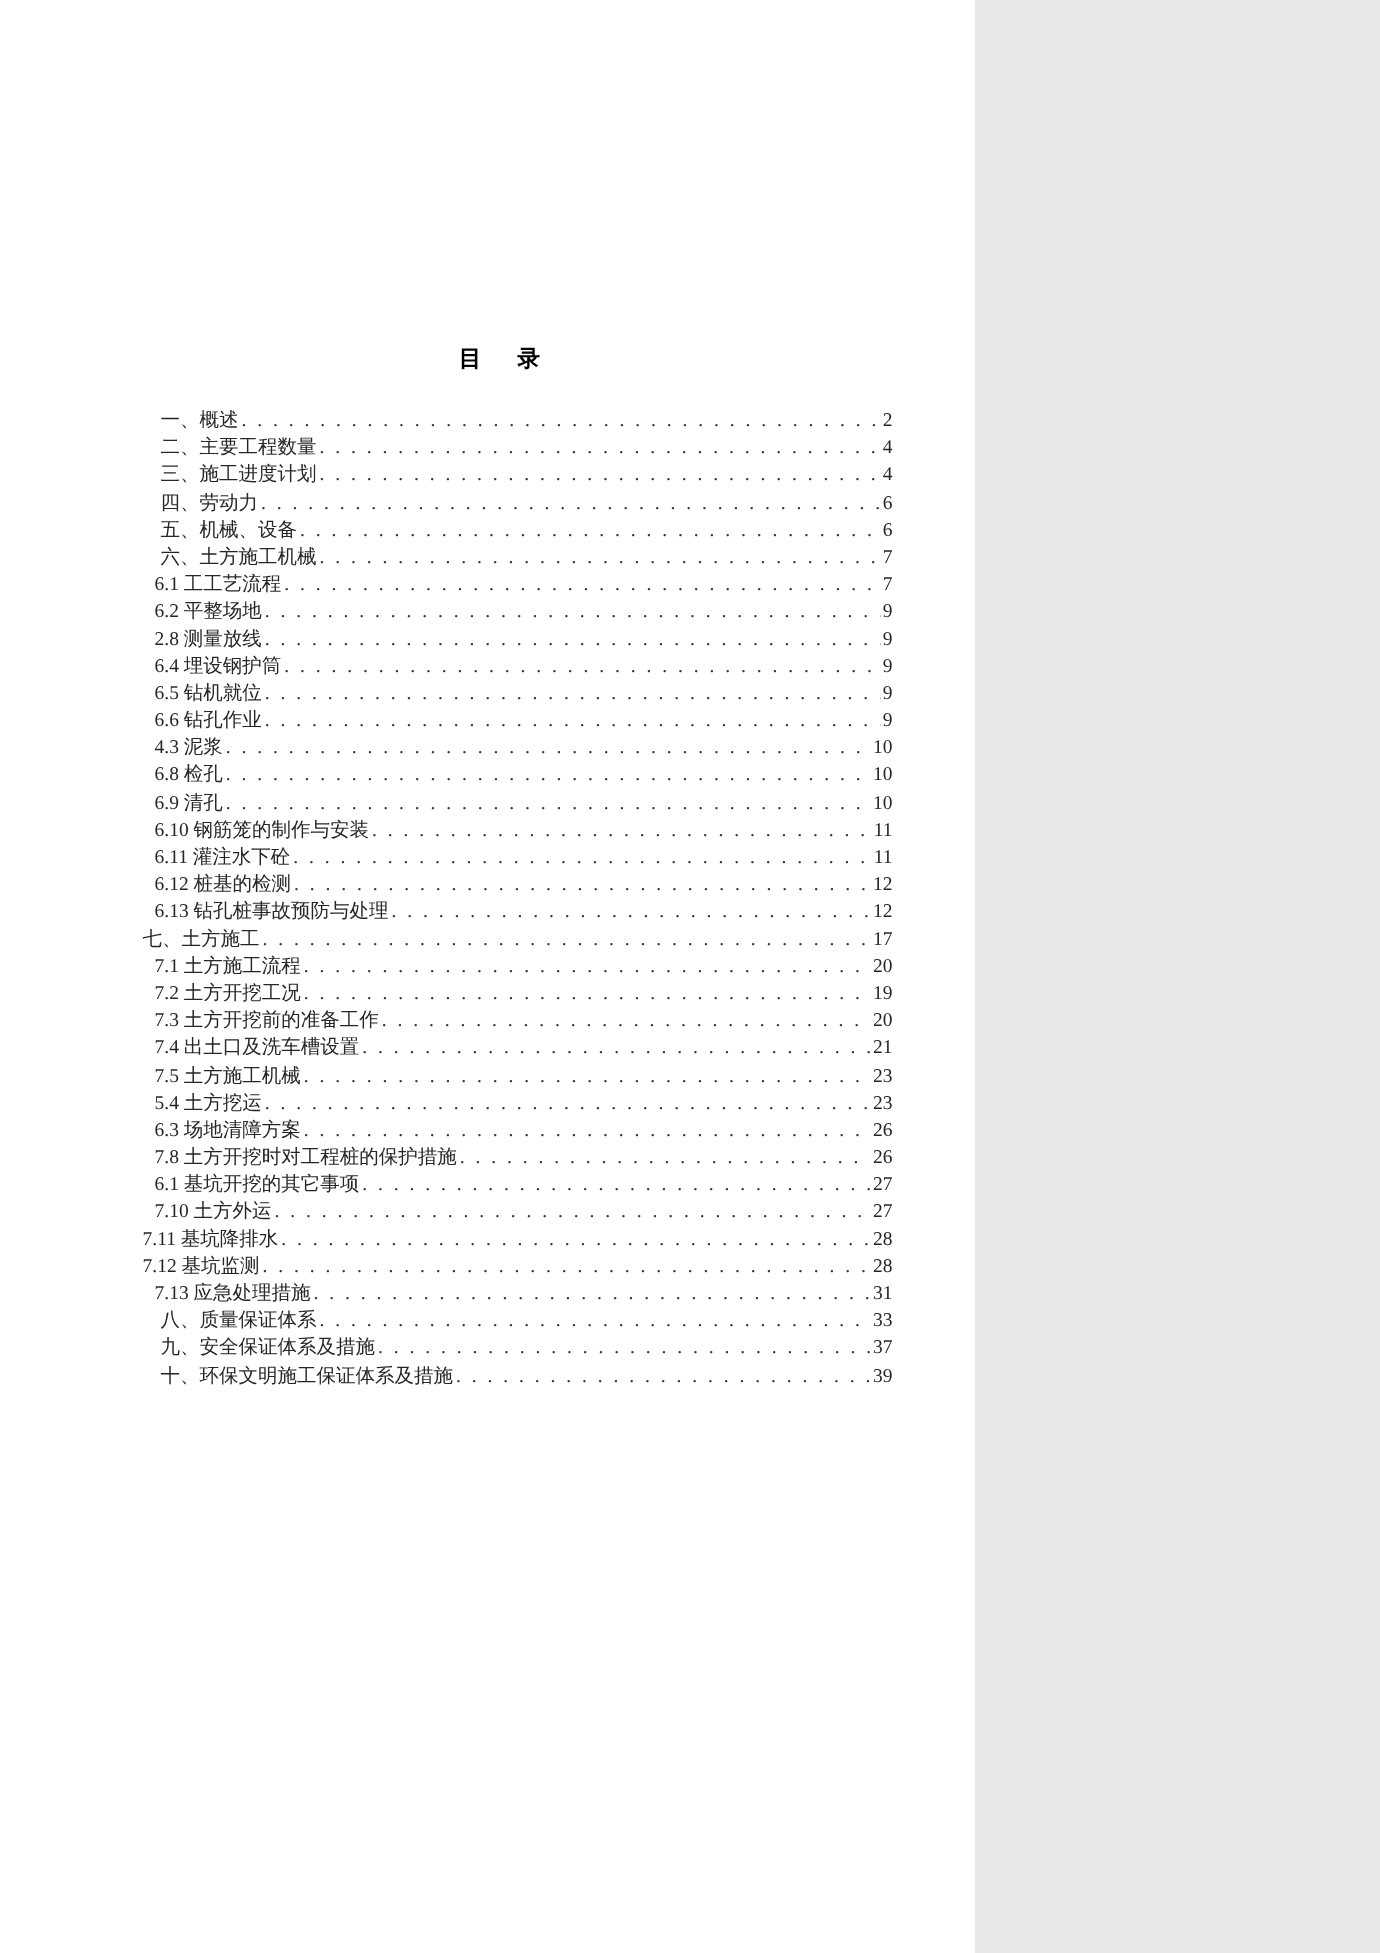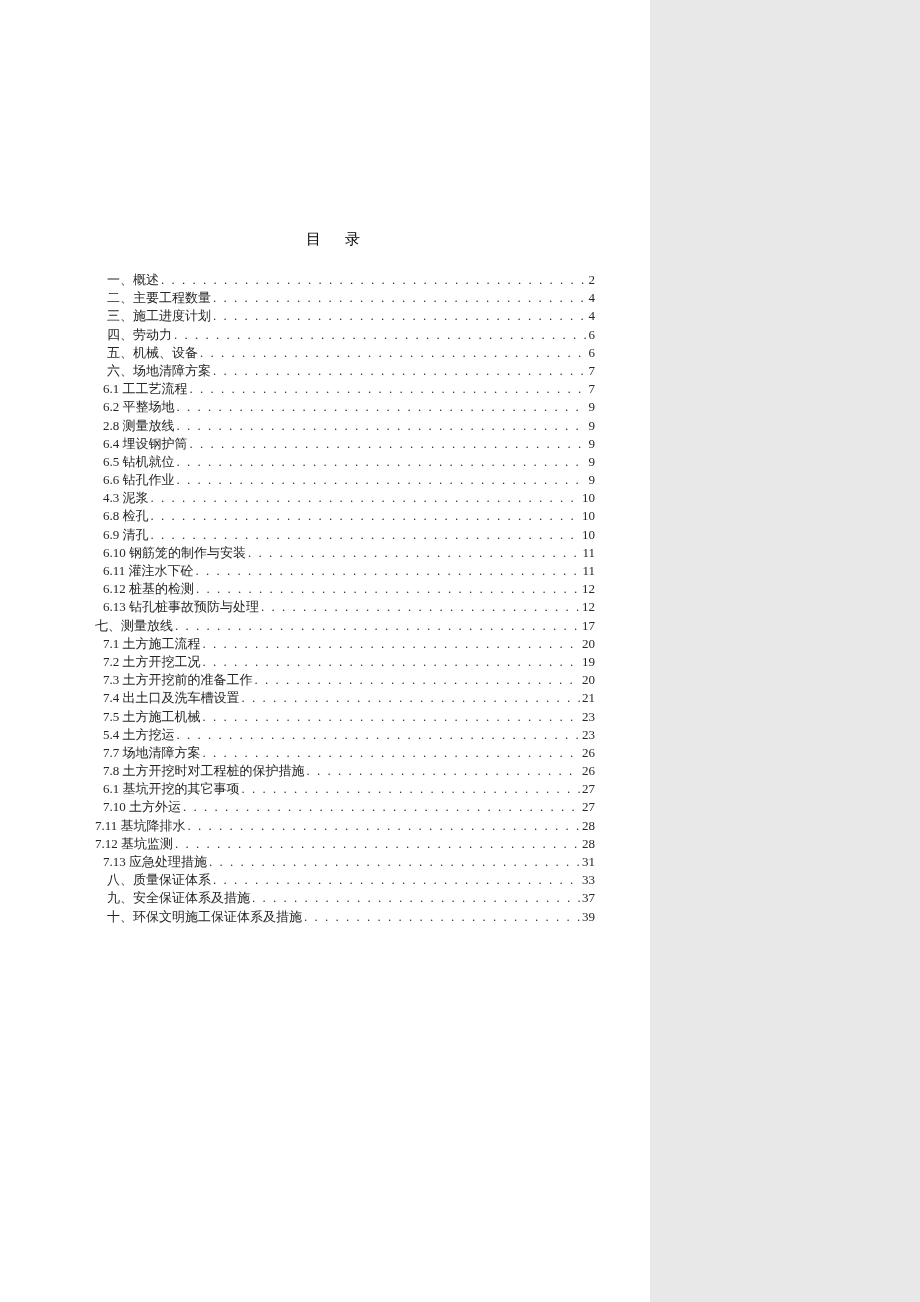--- a/index.html
+++ b/index.html
@@ -19,21 +19,21 @@
       left: 0;
       top: 0;
       width: 650px;
       height: 1302px;
       background: #ffffff;
       padding: 230px 55px 50px 95px;
     }
     .title {
       text-align: center;
       font-size: 15px;
-      font-weight: normal;
+      font-weight: bold;
       letter-spacing: 24px;
       margin-bottom: 24px;
       color: #000;
     }
     .toc {
       font-size: 13px;
       color: #262626;
       line-height: 1.0;
     }
     .toc-entry {
@@ -91,21 +91,21 @@
         <span class="label">四、劳动力</span>
         <span class="dots">. . . . . . . . . . . . . . . . . . . . . . . . . . . . . . . . . . . . . . . . . . . . . . . . . . . . . . . . . . . . . . . . . . . . . . . . . . . . . . . . . . . . . . . . . . . . . . . . . . . . . . . . . . . . . . . . . . . . . . . . </span>
         <span class="page-num">6</span>
       </div>
       <div class="toc-entry indent-1">
         <span class="label">五、机械、设备</span>
         <span class="dots">. . . . . . . . . . . . . . . . . . . . . . . . . . . . . . . . . . . . . . . . . . . . . . . . . . . . . . . . . . . . . . . . . . . . . . . . . . . . . . . . . . . . . . . . . . . . . . . . . . . . . . . . . . . . . . . . . . . . . . . . </span>
         <span class="page-num">6</span>
       </div>
       <div class="toc-entry indent-1">
-        <span class="label">六、场地清障方案</span>
+        <span class="label">六、土方施工机械</span>
         <span class="dots">. . . . . . . . . . . . . . . . . . . . . . . . . . . . . . . . . . . . . . . . . . . . . . . . . . . . . . . . . . . . . . . . . . . . . . . . . . . . . . . . . . . . . . . . . . . . . . . . . . . . . . . . . . . . . . . . . . . . . . . . </span>
         <span class="page-num">7</span>
       </div>
       <div class="toc-entry indent-sub">
         <span class="label">6.1 工工艺流程</span>
         <span class="dots">. . . . . . . . . . . . . . . . . . . . . . . . . . . . . . . . . . . . . . . . . . . . . . . . . . . . . . . . . . . . . . . . . . . . . . . . . . . . . . . . . . . . . . . . . . . . . . . . . . . . . . . . . . . . . . . . . . . . . . . . </span>
         <span class="page-num">7</span>
       </div>
       <div class="toc-entry indent-sub">
         <span class="label">6.2 平整场地</span>
@@ -161,21 +161,21 @@
         <span class="label">6.12 桩基的检测</span>
         <span class="dots">. . . . . . . . . . . . . . . . . . . . . . . . . . . . . . . . . . . . . . . . . . . . . . . . . . . . . . . . . . . . . . . . . . . . . . . . . . . . . . . . . . . . . . . . . . . . . . . . . . . . . . . . . . . . . . . . . . . . . . . . </span>
         <span class="page-num">12</span>
       </div>
       <div class="toc-entry indent-sub">
         <span class="label">6.13 钻孔桩事故预防与处理</span>
         <span class="dots">. . . . . . . . . . . . . . . . . . . . . . . . . . . . . . . . . . . . . . . . . . . . . . . . . . . . . . . . . . . . . . . . . . . . . . . . . . . . . . . . . . . . . . . . . . . . . . . . . . . . . . . . . . . . . . . . . . . . . . . . </span>
         <span class="page-num">12</span>
       </div>
       <div class="toc-entry indent-0">
-        <span class="label">七、测量放线</span>
+        <span class="label">七、土方施工</span>
         <span class="dots">. . . . . . . . . . . . . . . . . . . . . . . . . . . . . . . . . . . . . . . . . . . . . . . . . . . . . . . . . . . . . . . . . . . . . . . . . . . . . . . . . . . . . . . . . . . . . . . . . . . . . . . . . . . . . . . . . . . . . . . . </span>
         <span class="page-num">17</span>
       </div>
       <div class="toc-entry indent-sub">
         <span class="label">7.1 土方施工流程</span>
         <span class="dots">. . . . . . . . . . . . . . . . . . . . . . . . . . . . . . . . . . . . . . . . . . . . . . . . . . . . . . . . . . . . . . . . . . . . . . . . . . . . . . . . . . . . . . . . . . . . . . . . . . . . . . . . . . . . . . . . . . . . . . . . </span>
         <span class="page-num">20</span>
       </div>
       <div class="toc-entry indent-sub">
         <span class="label">7.2 土方开挖工况</span>
@@ -196,21 +196,21 @@
         <span class="label">7.5 土方施工机械</span>
         <span class="dots">. . . . . . . . . . . . . . . . . . . . . . . . . . . . . . . . . . . . . . . . . . . . . . . . . . . . . . . . . . . . . . . . . . . . . . . . . . . . . . . . . . . . . . . . . . . . . . . . . . . . . . . . . . . . . . . . . . . . . . . . </span>
         <span class="page-num">23</span>
       </div>
       <div class="toc-entry indent-sub">
         <span class="label">5.4 土方挖运</span>
         <span class="dots">. . . . . . . . . . . . . . . . . . . . . . . . . . . . . . . . . . . . . . . . . . . . . . . . . . . . . . . . . . . . . . . . . . . . . . . . . . . . . . . . . . . . . . . . . . . . . . . . . . . . . . . . . . . . . . . . . . . . . . . . </span>
         <span class="page-num">23</span>
       </div>
       <div class="toc-entry indent-sub">
-        <span class="label">7.7 场地清障方案</span>
+        <span class="label">6.3 场地清障方案</span>
         <span class="dots">. . . . . . . . . . . . . . . . . . . . . . . . . . . . . . . . . . . . . . . . . . . . . . . . . . . . . . . . . . . . . . . . . . . . . . . . . . . . . . . . . . . . . . . . . . . . . . . . . . . . . . . . . . . . . . . . . . . . . . . . </span>
         <span class="page-num">26</span>
       </div>
       <div class="toc-entry indent-sub">
         <span class="label">7.8 土方开挖时对工程桩的保护措施</span>
         <span class="dots">. . . . . . . . . . . . . . . . . . . . . . . . . . . . . . . . . . . . . . . . . . . . . . . . . . . . . . . . . . . . . . . . . . . . . . . . . . . . . . . . . . . . . . . . . . . . . . . . . . . . . . . . . . . . . . . . . . . . . . . . </span>
         <span class="page-num">26</span>
       </div>
       <div class="toc-entry indent-sub">
         <span class="label">6.1 基坑开挖的其它事项</span>

